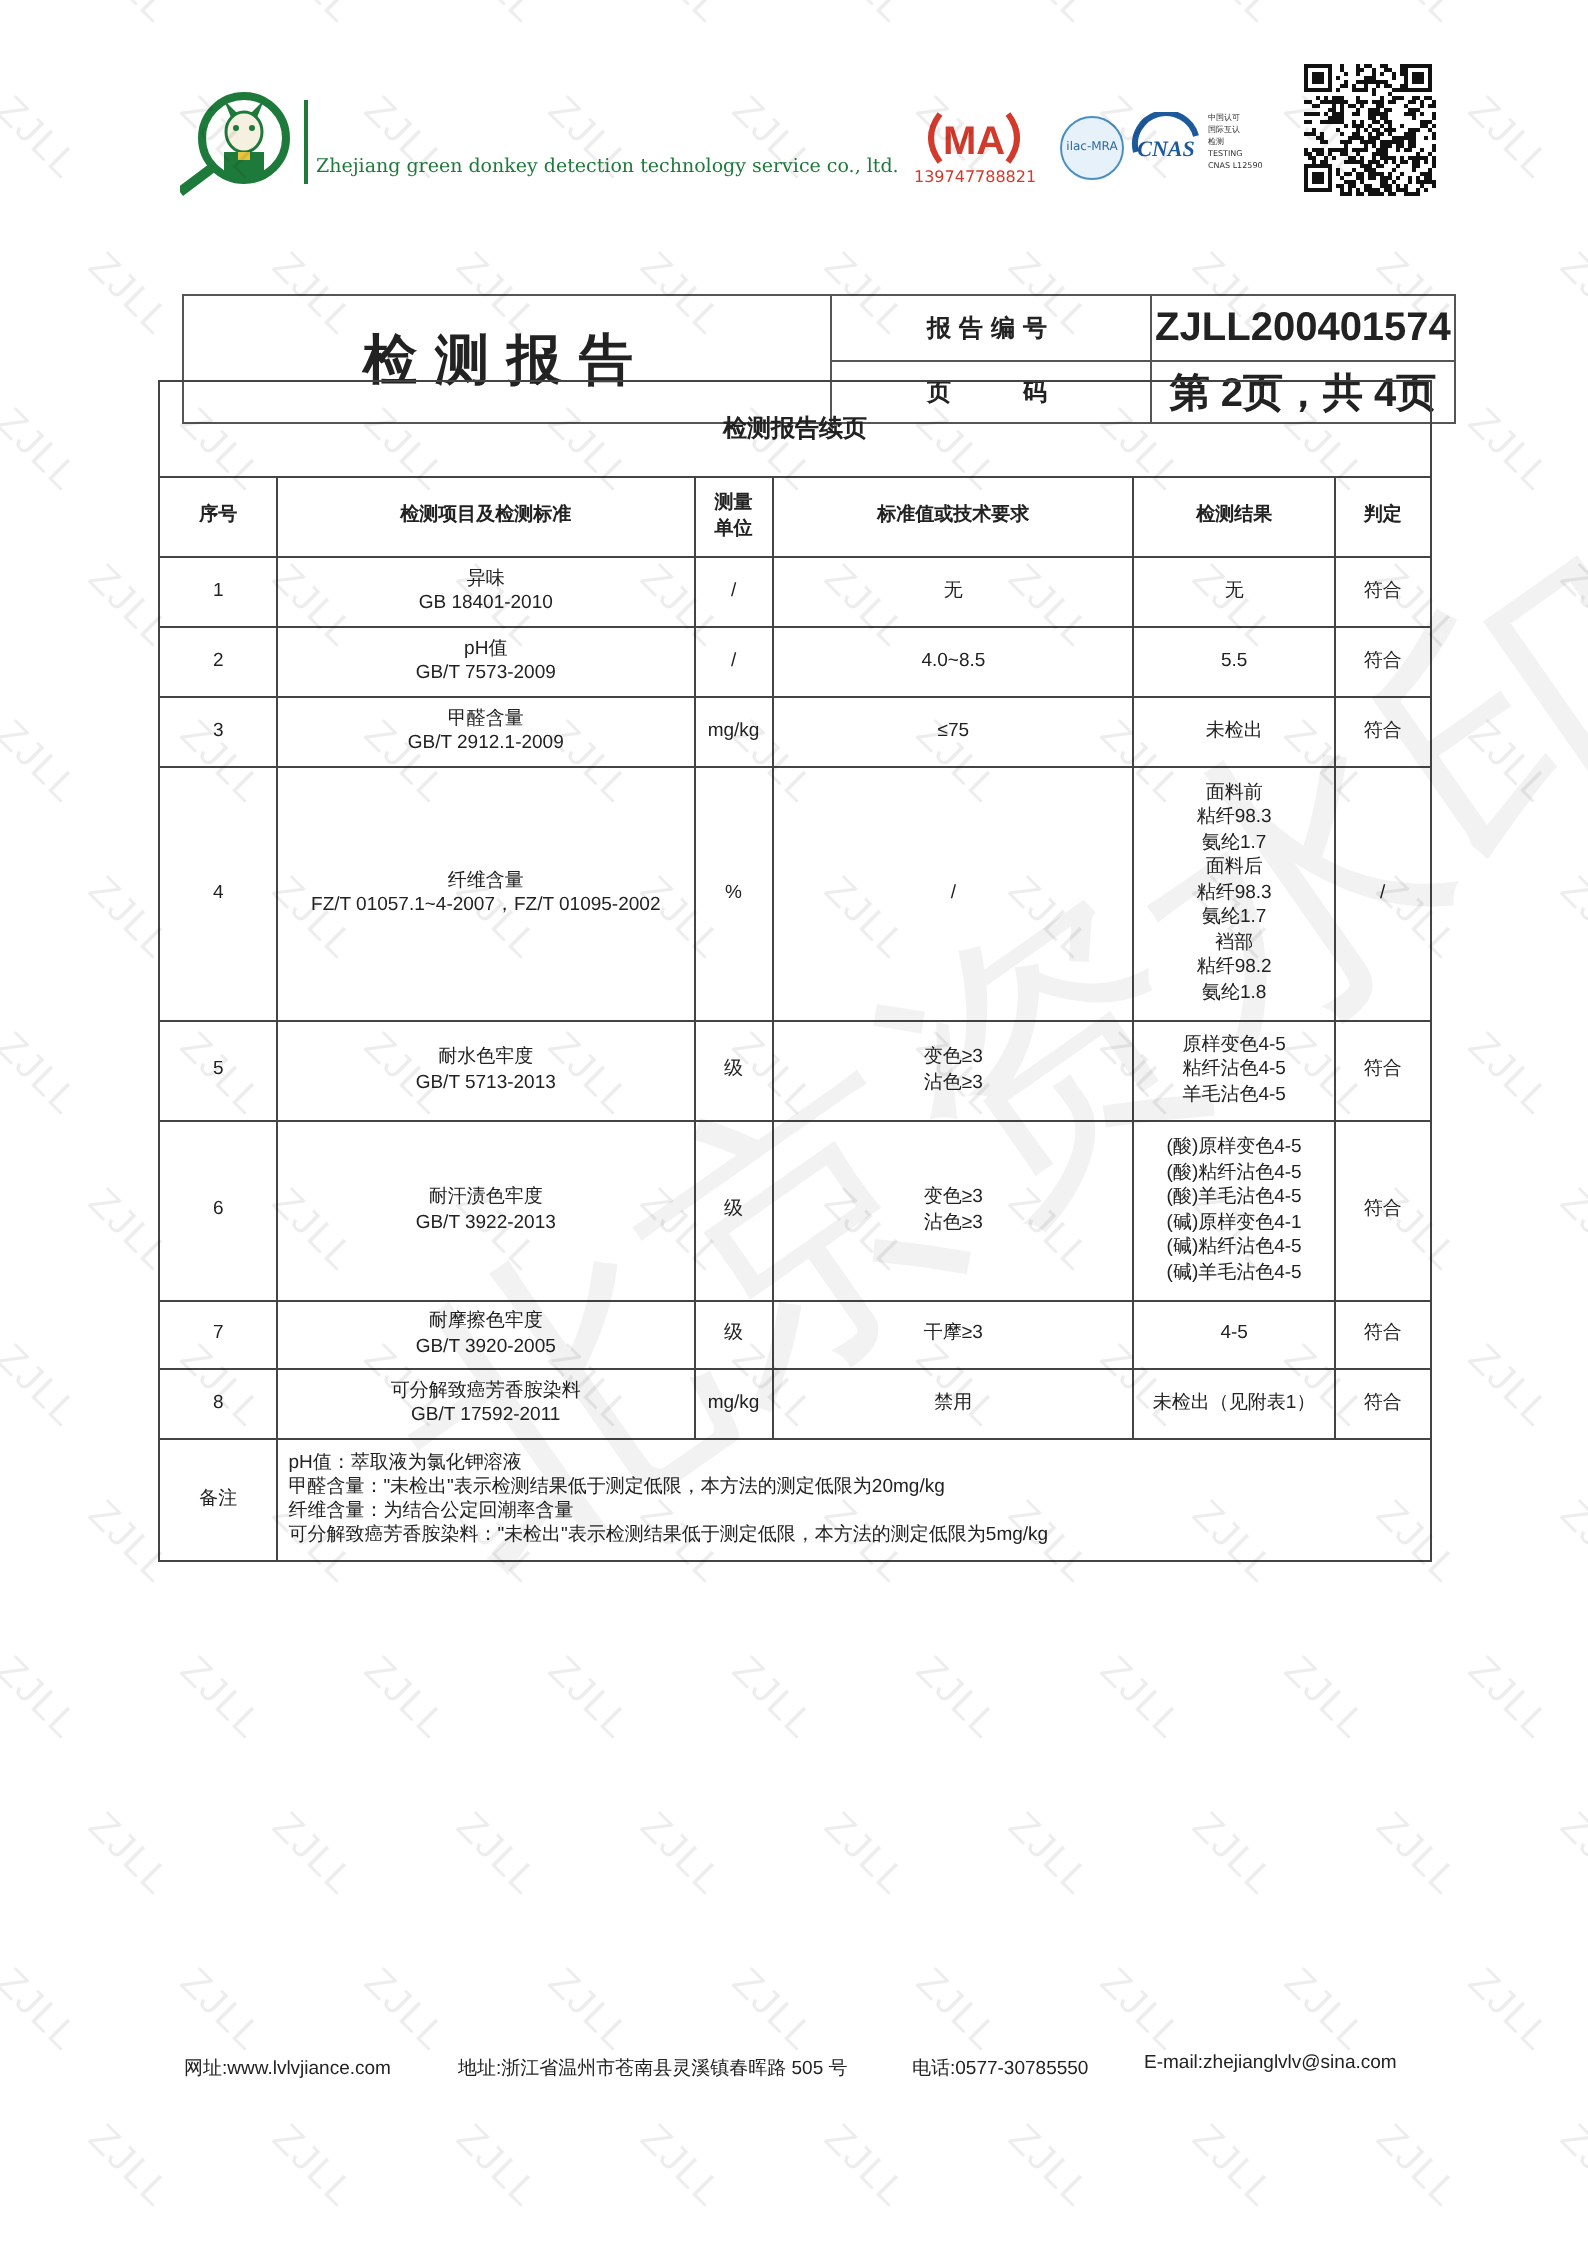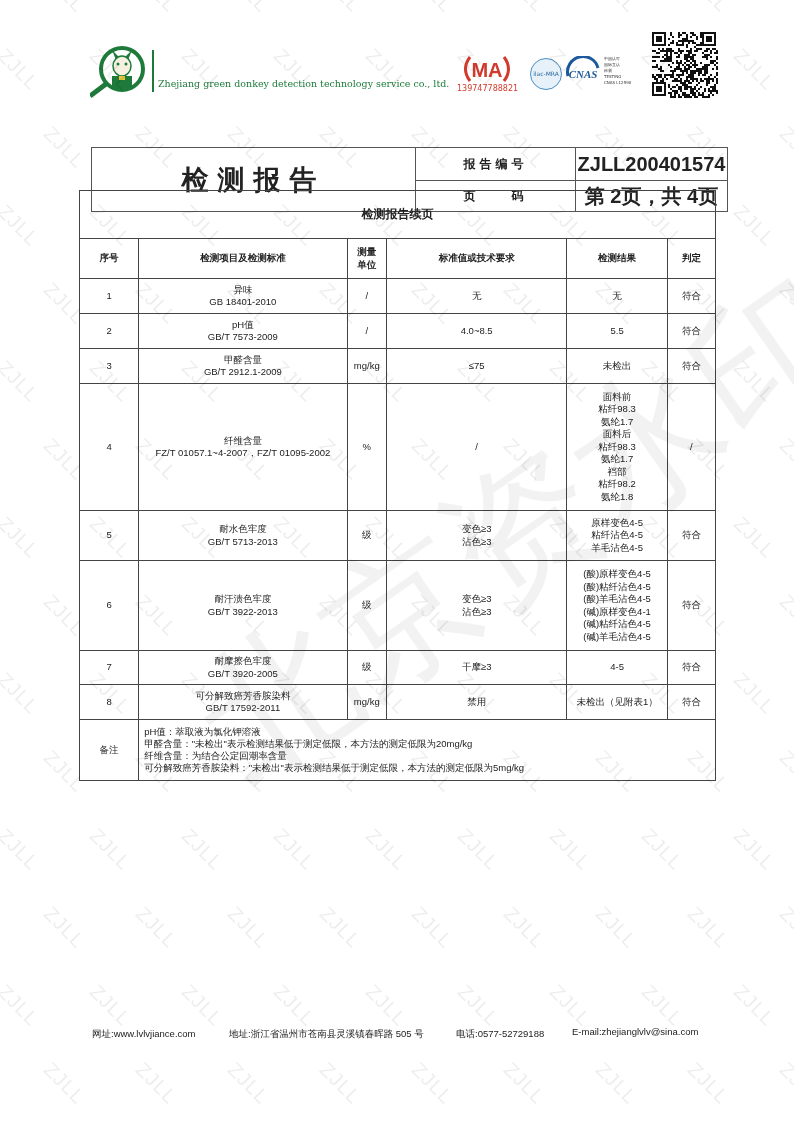--- a/index.html
+++ b/index.html
@@ -876,15 +876,15 @@
       <span class="ml">纤维含量：为结合公定回潮率含量</span>
       <span class="ml">可分解致癌芳香胺染料："未检出"表示检测结果低于测定低限，本方法的测定低限为5mg/kg</span>
     </td>
   </tr>
 </tbody>
   </table>
 
 <div class="footer">
   <span style="left:0">网址:www.lvlvjiance.com</span>
   <span style="left:137px">地址:浙江省温州市苍南县灵溪镇春晖路 505 号</span>
-  <span style="left:364px">电话:0577-52729188</span>
+  <span style="left:364px">电话:0577-30785550</span>
   <span style="left:480px;top:-2px">E-mail:zhejianglvlv@sina.com</span>
 </div>
 
 </body></html>

